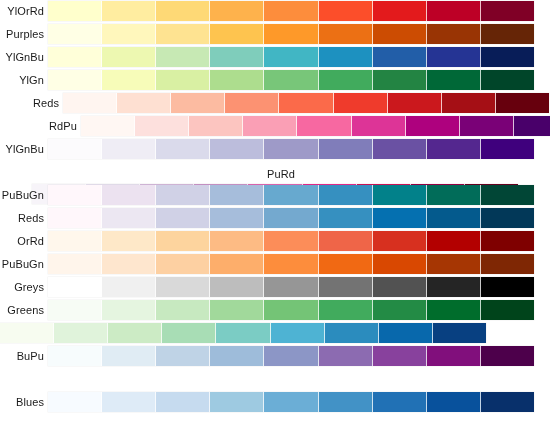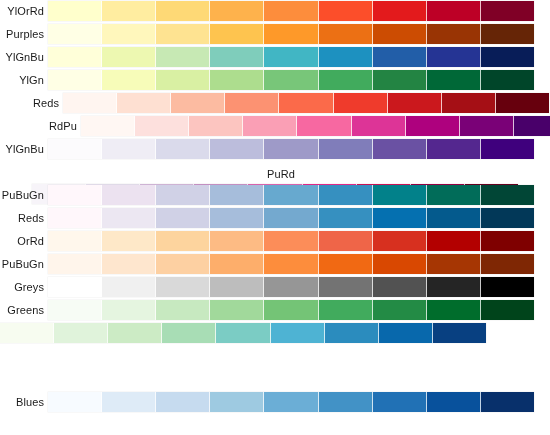--- a/index.html
+++ b/index.html
@@ -260,20 +260,34 @@
         <div class="swatch" title="#e0f3db" style="background: rgb(224, 243, 219);"></div>
         <div class="swatch" title="#ccebc5" style="background: rgb(204, 235, 197);"></div>
         <div class="swatch" title="#a8ddb5" style="background: rgb(168, 221, 181);"></div>
         <div class="swatch" title="#7bccc4" style="background: rgb(123, 204, 196);"></div>
         <div class="swatch" title="#4eb3d3" style="background: rgb(78, 179, 211);"></div>
         <div class="swatch" title="#2b8cbe" style="background: rgb(43, 140, 190);"></div>
         <div class="swatch" title="#0868ac" style="background: rgb(8, 104, 172);"></div>
         <div class="swatch" title="#084081" style="background: rgb(8, 64, 129);"></div>
       </div>
     </div>
+    <div class="cmap-row" style="top: 348px;">
+      <div class="cmap-label">BuPu</div>
+      <div class="swatch-strip">
+        <div class="swatch" title="#f7fcfd" style="background: rgb(247, 252, 253);"></div>
+        <div class="swatch" title="#e0ecf4" style="background: rgb(224, 236, 244);"></div>
+        <div class="swatch" title="#bfd3e6" style="background: rgb(191, 211, 230);"></div>
+        <div class="swatch" title="#9ebcda" style="background: rgb(158, 188, 218);"></div>
+        <div class="swatch" title="#8c96c6" style="background: rgb(140, 150, 198);"></div>
+        <div class="swatch" title="#8c6bb1" style="background: rgb(140, 107, 177);"></div>
+        <div class="swatch" title="#88419d" style="background: rgb(136, 65, 157);"></div>
+        <div class="swatch" title="#810f7c" style="background: rgb(129, 15, 124);"></div>
+        <div class="swatch" title="#4d004b" style="background: rgb(77, 0, 75);"></div>
+      </div>
+    </div>
     <div class="cmap-row" style="top: 394px;">
       <div class="cmap-label">Blues</div>
       <div class="swatch-strip">
         <div class="swatch" title="#f7fbff" style="background: rgb(247, 251, 255);"></div>
         <div class="swatch" title="#deebf7" style="background: rgb(222, 235, 247);"></div>
         <div class="swatch" title="#c6dbef" style="background: rgb(198, 219, 239);"></div>
         <div class="swatch" title="#9ecae1" style="background: rgb(158, 202, 225);"></div>
         <div class="swatch" title="#6baed6" style="background: rgb(107, 174, 214);"></div>
         <div class="swatch" title="#4292c6" style="background: rgb(66, 146, 198);"></div>
         <div class="swatch" title="#2171b5" style="background: rgb(33, 113, 181);"></div>

